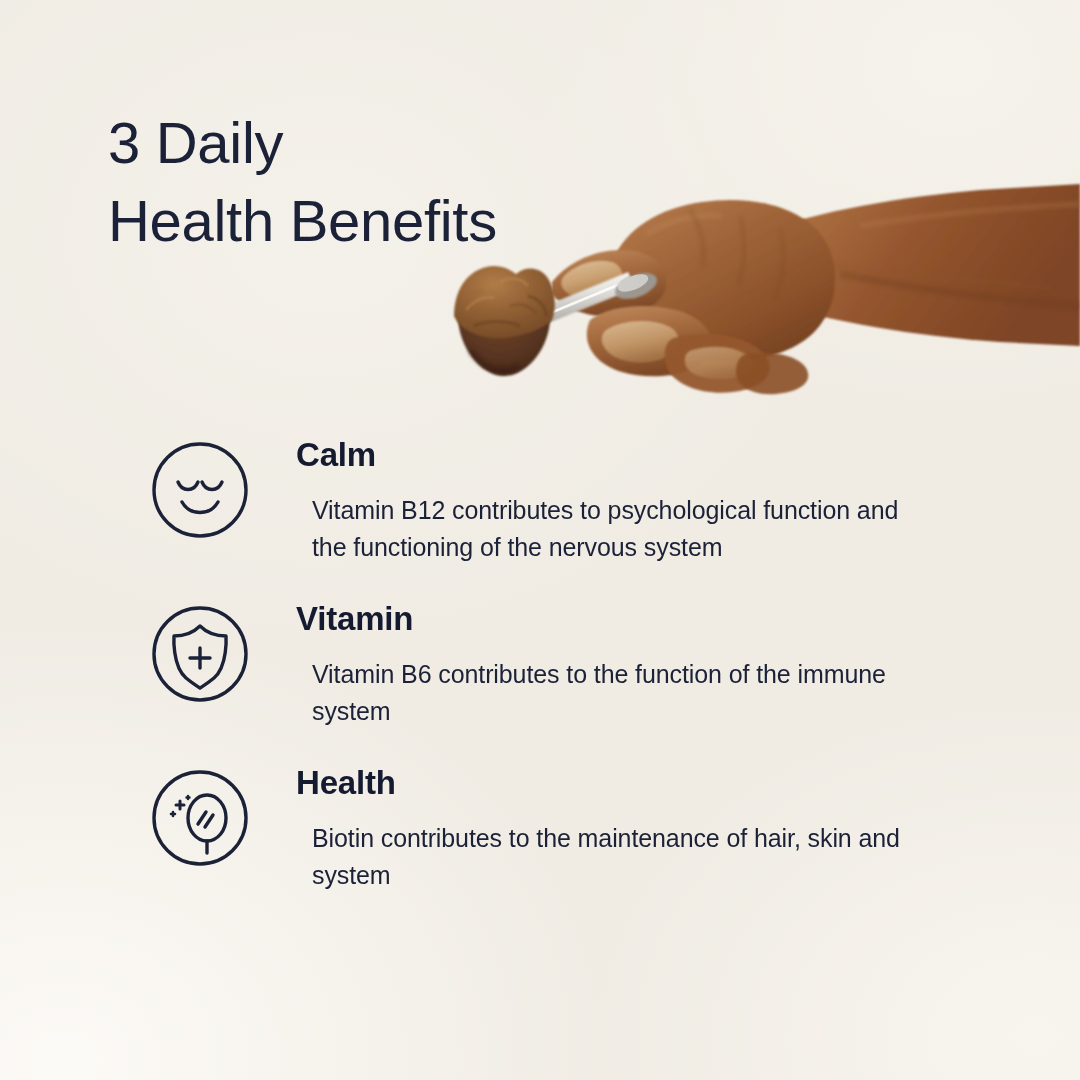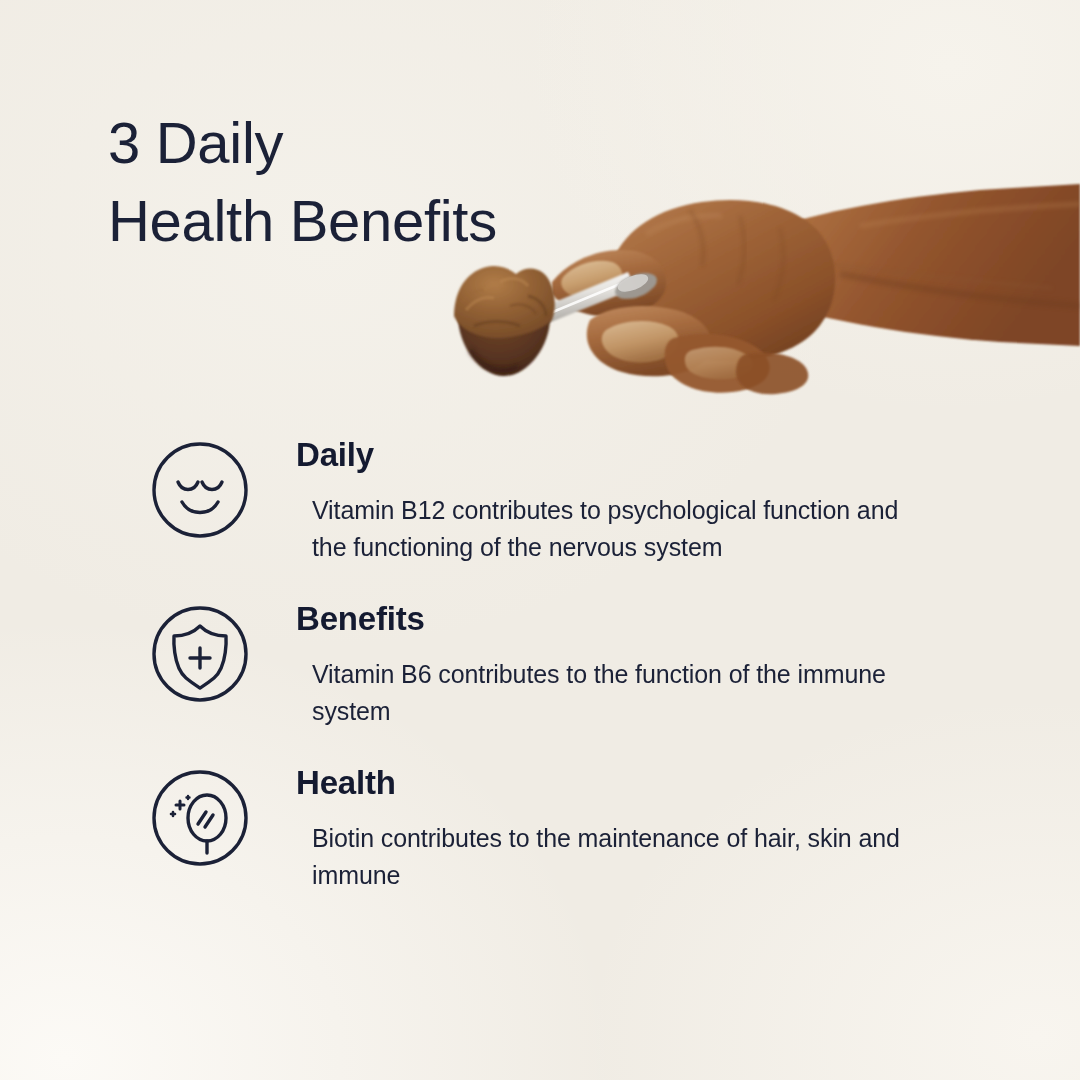--- a/index.html
+++ b/index.html
@@ -241,38 +241,38 @@
     <div class="benefit">
       <div class="icon-wrap">
         <svg width="100" height="100" viewBox="0 0 100 100" xmlns="http://www.w3.org/2000/svg" fill="none" stroke="#1B2137" stroke-width="3.4" stroke-linecap="round" stroke-linejoin="round">
           <circle cx="50" cy="50" r="46"></circle>
           <path d="M28,42 C32,52 44,52 48,42"></path>
           <path d="M52,42 C56,52 68,52 72,42"></path>
           <path d="M32,62 C40,76 60,76 68,62"></path>
         </svg>
       </div>
       <div class="copy">
-        <p class="b-title">Daily</p>
+        <p class="b-title">Calm</p>
         <p class="b-desc">Vitamin B12 contributes to psychological function and the functioning of the nervous system</p>
       </div>
     </div>
 
     <div class="benefit">
       <div class="icon-wrap">
         <svg width="100" height="100" viewBox="0 0 100 100" xmlns="http://www.w3.org/2000/svg" fill="none" stroke="#1B2137" stroke-width="3.4" stroke-linecap="round" stroke-linejoin="round">
           <circle cx="50" cy="50" r="46"></circle>
           <path d="M50,22 C57,29 67,32 76,32 C76,32 78,62 64,74
                    C58,79 53,82 50,84 C47,82 42,79 36,74
                    C22,62 24,32 24,32 C33,32 43,29 50,22 Z"></path>
           <path d="M50,44 L50,64"></path>
           <path d="M40,54 L60,54"></path>
         </svg>
       </div>
       <div class="copy">
-        <p class="b-title">Benefits</p>
+        <p class="b-title">Vitamin</p>
         <p class="b-desc">Vitamin B6 contributes to the function of the immune system</p>
       </div>
     </div>
 
     <div class="benefit">
       <div class="icon-wrap">
         <svg width="100" height="100" viewBox="0 0 100 100" xmlns="http://www.w3.org/2000/svg" fill="none" stroke="#1B2137" stroke-width="3.4" stroke-linecap="round" stroke-linejoin="round">
           <circle cx="50" cy="50" r="46"></circle>
 
           <ellipse cx="57" cy="50" rx="19" ry="23"></ellipse>
@@ -282,18 +282,18 @@
           <path d="M48,56 L56,44"></path>
           <path d="M55,59 L63,47"></path>
 
           <path d="M30,33 L30,41 M26,37 L34,37" stroke-width="3"></path>
           <path d="M23,44 L23,48 M21,46 L25,46" stroke-width="2.6"></path>
           <path d="M38,28 L38,31 M36.5,29.5 L39.5,29.5" stroke-width="2.4"></path>
         </svg>
       </div>
       <div class="copy">
         <p class="b-title">Health</p>
-        <p class="b-desc">Biotin contributes to the maintenance of hair, skin and immune</p>
+        <p class="b-desc">Biotin contributes to the maintenance of hair, skin and system</p>
       </div>
     </div>
 
   </div>
 </div>
 
 </body></html>

